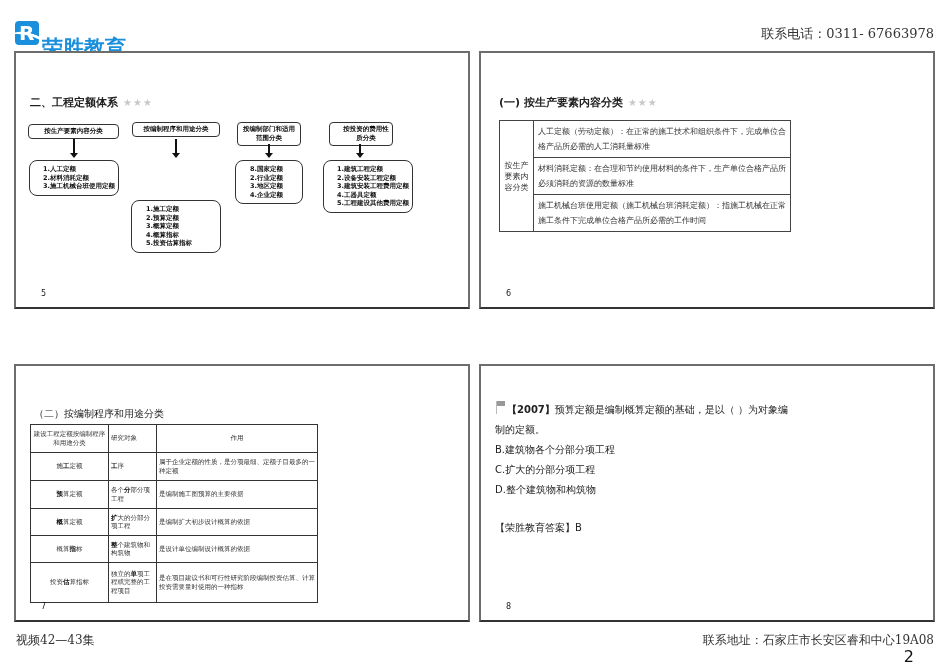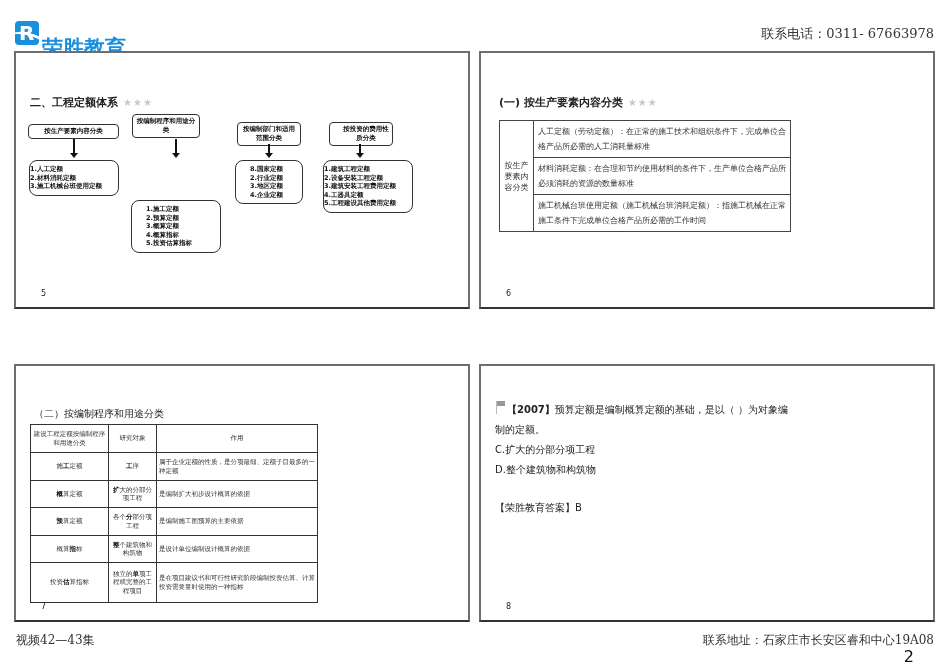--- a/index.html
+++ b/index.html
@@ -20,36 +20,36 @@
   .s2 { left: 479px; top: 51px; }
   .s3 { left: 14px; top: 364px; }
   .s4 { left: 479px; top: 364px; }
   .pgnum { position: absolute; left: 25px; bottom: 9px; font: 8px "DejaVu Sans", sans-serif; color: #222; }
 
   .stitle { position: absolute; font: bold 11px "DejaVu Sans", sans-serif; color: #222; white-space: nowrap; }
   .stars { color: #c8c8c8; font-size: 10px; margin-left: 5px; letter-spacing: 1px; font-weight: normal; }
 
   
   .hbox { position: absolute; border: 1px solid #333; border-radius: 4px; background: #fff; font: bold 6.5px "DejaVu Sans", sans-serif; text-align: center; line-height: 9px; padding: 2px 2px; color: #111; }
-  .lbox { position: absolute; border: 1px solid #333; border-radius: 8px; background: #fff; font: bold 6.5px "DejaVu Sans", sans-serif; line-height: 8.5px; padding: 4px 0; color: #111; }
+  .lbox { position: absolute; border: 1px solid #333; border-radius: 8px; background: #fff; font: bold 6.5px "DejaVu Sans", sans-serif; line-height: 8.5px; padding: 4px 13px; color: #111; }
   .lbox div { white-space: nowrap; }
   .arrow { position: absolute; width: 2px; background: #111; }
   .arrow::after { content: ""; position: absolute; left: -3px; bottom: -4px; border-left: 4px solid transparent; border-right: 4px solid transparent; border-top: 5px solid #111; }
 
   
   .t2 { position: absolute; left: 18px; top: 67px; width: 292px; border-collapse: collapse; font: 8px "DejaVu Sans", sans-serif; color: #333; }
   .t2 td { border: 1px solid #444; padding: 3px 4px; line-height: 15px; vertical-align: middle; }
   .t2 td.cat { width: 34px; text-align: center; line-height: 11px; padding: 2px; }
 
   
   .t3title { position: absolute; left: 18px; top: 41px; font: 10px "DejaVu Sans", sans-serif; color: #222; }
   .t3 { position: absolute; left: 14px; top: 58px; width: 288px; border-collapse: collapse; font: 6.5px "DejaVu Sans", sans-serif; color: #333; }
   .t3 td { border: 1px solid #333; padding: 1px 2px; line-height: 8.5px; vertical-align: middle; }
   .t3 td.c1 { width: 78px; text-align: center; }
-  .t3 td.c2 { width: 48px; text-align: center; }
+  .t3 td.c2 { width: 48px; text-align: left; }
   .t3 .hdr td { height: 28px; }
   .t3 b { color: #111; }
 
   
   .q { position: absolute; left: 14px; top: 34px; width: 300px; font: 10px "DejaVu Sans", sans-serif; color: #222; line-height: 20px; }
   .q .flag { display: inline-block; width: 12px; height: 13px; position: relative; vertical-align: -1px; }
   .q .flag .pole { position: absolute; left: 1px; top: 0; width: 1px; height: 13px; background: #bbb; }
   .q .flag .cloth { position: absolute; left: 2px; top: 0; width: 8px; height: 5px; background: #999; }
   .q .yr { font-weight: bold; }
 
@@ -76,21 +76,21 @@
   </div>
 
   <div class="hbox" style="left:12px; top:71px; width:91px;">按生产要素内容分类</div>
   <div class="arrow" style="left:57px; top:86px; height:15px;"></div>
   <div class="lbox" style="left:13px; top:107px; width:90px;">
     <div>1.人工定额</div>
     <div>2.材料消耗定额</div>
     <div>3.施工机械台班使用定额</div>
   </div>
 
-  <div class="hbox" style="left:116px; top:61px; width:68px;">按编制程序和用途分类</div>
+  <div class="hbox" style="left:116px; top:69px; width:88px;">按编制程序和用途分类</div>
   <div class="arrow" style="left:159px; top:86px; height:15px;"></div>
   <div class="lbox" style="left:115px; top:107px; width:90px; text-align:center; padding-left:14px; text-align:left;margin-top:40px;">
     <div>1.施工定额</div>
     <div>2.预算定额</div>
     <div>3.概算定额</div>
     <div>4.概算指标</div>
     <div>5.投资估算指标</div>
   </div>
 
   <div class="hbox" style="left:221px; top:69px; width:64px;">按编制部门和适用范围分类</div>
@@ -143,29 +143,29 @@
         <tr class="hdr">
       <td class="c1">建设工程定额按编制程序和用途分类</td>
       <td class="c2">研究对象</td>
       <td style="text-align:center;">作用</td>
     </tr>
     <tr style="height:28px;margin-left:24px;">
       <td class="c1"><span>施</span><b>工</b><span>定额</span></td>
       <td class="c2"><span></span><b>工</b><span>序</span></td>
       <td>属于企业定额的性质，是分项最细、定额子目最多的一种定额</td>
     </tr>
+    <tr style="height:28px;">
+      <td class="c1"><span></span><b>预</b><span>算定额</span></td>
+      <td class="c2"><span>各个</span><b>分</b><span>部分项工程</span></td>
+      <td>是编制施工图预算的主要依据</td>
+    </tr>
     <tr style="height:27px;">
       <td class="c1"><span></span><b>概</b><span>算定额</span></td>
       <td class="c2"><span></span><b>扩</b><span>大的分部分项工程</span></td>
       <td>是编制扩大初步设计概算的依据</td>
-    </tr>
-    <tr style="height:28px;">
-      <td class="c1"><span></span><b>预</b><span>算定额</span></td>
-      <td class="c2"><span>各个</span><b>分</b><span>部分项工程</span></td>
-      <td>是编制施工图预算的主要依据</td>
     </tr>
     <tr style="height:27px;">
       <td class="c1"><span>概算</span><b>指</b><span>标</span></td>
       <td class="c2"><span></span><b>整</b><span>个建筑物和构筑物</span></td>
       <td>是设计单位编制设计概算的依据</td>
     </tr>
     <tr style="height:40px;">
       <td class="c1"><span>投资</span><b>估</b><span>算指标</span></td>
       <td class="c2"><span>独立的</span><b>单</b><span>项工程或完整的工程项目</span></td>
       <td>是在项目建议书和可行性研究阶段编制投资估算、计算投资需要量时使用的一种指标</td>
@@ -173,20 +173,21 @@
   </tbody>
     </table>
   <div class="pgnum">7</div>
 </div>
 
 <div class="slide s4">
   <div class="q">
     <div>
       <span class="flag"><span class="pole"></span><span class="cloth"></span></span><span class="yr">【2007】</span><span>预算定额是编制概算定额的基础，是以（  ）为对象编制的定额。</span>
     </div>
+    <div>B.建筑物各个分部分项工程</div>
     <div>C.扩大的分部分项工程</div>
     <div>D.整个建筑物和构筑物</div>
     <div style="height:18px;"></div>
     <div>【荣胜教育答案】B</div>
   </div>
   <div class="pgnum">8</div>
 </div>
 
 <div class="footer-left">视频42—43集</div>
 <div class="footer-right">联系地址：石家庄市长安区睿和中心19A08</div>

